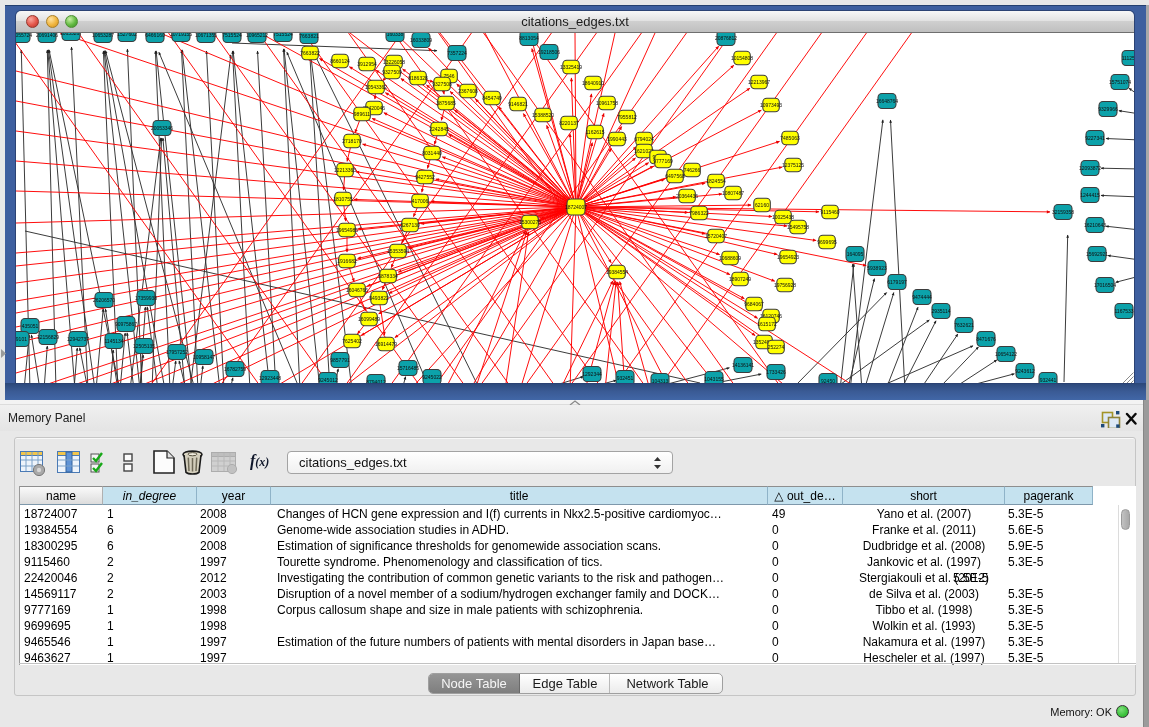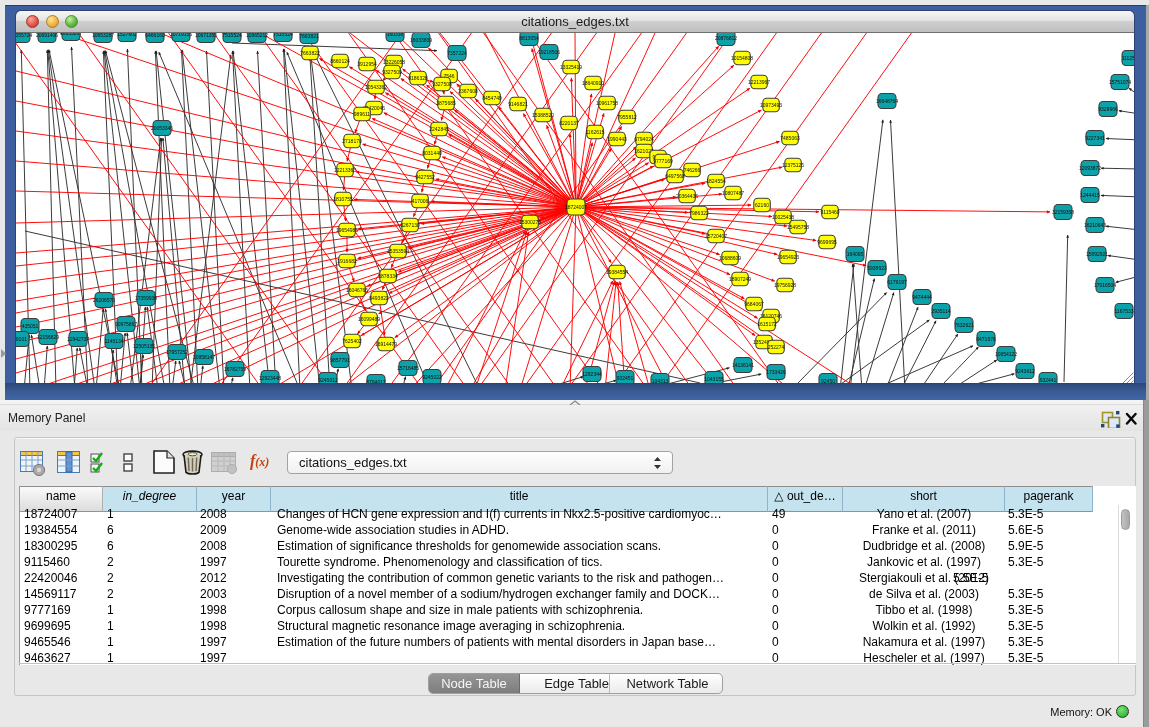--- a/index.html
+++ b/index.html
@@ -18,21 +18,21 @@
 #canvas { left:0; top:22px; width:1118px; height:350px; background:#fff; overflow:hidden; }
 
 #lower { left:0; top:400px; width:1149px; height:327px; background:#e8e8e8; }
 #split { left:0; top:0; width:1149px; height:5px; background:#f3f3f3; border-bottom:1px solid #dcdcdc; }
 #phead { left:0; top:5px; width:1149px; height:26px; background:linear-gradient(180deg,#f0f0f0,#e4e4e4); }
 #phead .lbl { left:8px; top:6px; font-size:12px; color:#222; }
 #toolbar { left:0; top:31px; width:1149px; height:54px; }
 #dd { left:287px; top:20px; width:386px; height:23px; background:linear-gradient(180deg,#ffffff,#f0f0f0);
   border:1px solid #a3a3a3; border-radius:4px; font-size:13px; color:#111; line-height:21px; padding-left:11px; }
 #tablewrap { left:19px; top:86px; width:1117px; height:179px; background:#fff; border-left:1px solid #9a9a9a; }
-.th { position:absolute; top:0; height:26px; background:#c5e2ef; border-right:1px solid #8fb3c8;
+.th { position:absolute; top:0; height:19px; background:#c5e2ef; border-right:1px solid #8fb3c8;
   border-top:1px solid #8e8e8e; border-bottom:1px solid #7e98ab; font-size:12px; color:#000;
   text-align:center; line-height:18px; }
 .tr { position:absolute; left:19px; width:1117px; height:16px; font-size:12px; color:#000; }
 .tr span { position:absolute; white-space:nowrap; line-height:16px; }
 #tabs { left:428px; top:273px; width:295px; height:21px; border:1px solid #9f9f9f; border-radius:5px;
   background:linear-gradient(180deg,#ffffff,#ebebeb); overflow:hidden; }
 .seg { position:absolute; top:0; height:21px; font-size:13px; text-align:center; line-height:20px; color:#1a1a1a; }
 #rightedge { left:1143px; top:0px; width:6px; height:327px; background:#9b9b9b; border-left:1px solid #868686; }
 #rightedgetop { left:1146px; top:5px; width:3px; height:395px; background:#a8a8a8; }
 #mem { right:37px; top:306px; font-size:11px; color:#111; }
@@ -656,21 +656,21 @@
       <path d="M3,5 L5,22.4 A7,2.6 0 0 0 18,22.4 L20,5" fill="#d3cebc" stroke="#1a1a1a" stroke-width="1.6"></path>
       <path d="M7.3,7.6 L8,21 M11.5,7.9 L11.5,21.5 M15.7,7.6 L15,21" stroke="#6f6a58" stroke-width="1.5"></path>
       <ellipse cx="11.5" cy="4.2" rx="4.4" ry="1.6" fill="#f0ecdf" stroke="#55503e"></ellipse>
     </svg>
     <svg class="abs" style="left:211px;top:21px" width="28" height="24" opacity="0.75">
       <rect x="0.5" y="0.5" width="24" height="19" fill="#c9c9c9" stroke="#9a9a9a"></rect>
       <rect x="0.5" y="0.5" width="24" height="4" fill="#b2b2b2" stroke="#9a9a9a"></rect>
       <path d="M7,1 L7,19 M13,1 L13,19 M19,1 L19,19 M1,9 L24,9 M1,14 L24,14" stroke="#a8a8a8"></path>
       <circle cx="21" cy="17" r="4.6" fill="#b5b5b5" stroke="#999"></circle>
     </svg>
-    <div class="abs" style="left:250px;top:21px;font-family:'Liberation Serif',serif;font-style:italic;font-weight:bold;font-size:16px;color:#c2410c;">f<span style="font-size:12px">(x)</span></div>
+    <div class="abs" style="left:250px;top:21px;font-family:'Liberation Serif',serif;font-style:italic;font-weight:bold;font-size:16px;color:#0f172a;">f<span style="font-size:12px">(x)</span></div>
     <div id="dd" class="abs">citations_edges.txt
       <svg class="abs" style="right:10px;top:4px" width="9" height="15">
           <path d="M1,5 L4.5,1 L8,5 z" fill="#333"></path>
           <path d="M1,9 L4.5,13 L8,9 z" fill="#333"></path>
         </svg>
     </div>
   </div>
   <div id="tablewrap" class="abs"></div>
   <div class="abs" style="left:19px;top:86px;width:1117px;height:20px;">
     <div class="th" style="left:1px;width:83px;background:linear-gradient(180deg,#fafafa,#dcdcdc);border-right:1px solid #b0b0b0;">name</div>
@@ -741,23 +741,22 @@
       <span style="left:181px">1998</span>
       <span style="left:258px">Corpus callosum shape and size in male patients with schizophrenia.</span>
       <span style="left:753px">0</span>
       <span style="left:824px;width:162px;text-align:center">Tibbo et al. (1998)</span>
       <span style="left:989px">5.3E-5</span>
     </div>
 <div class="tr" style="top:218px">
 <span style="left:5px">9699695</span>
       <span style="left:88px">1</span>
       <span style="left:181px">1998</span>
-      <span style="left:258px">Structural magnetic resonance image averaging in schizophrenia.</span>
-      <span style="left:753px">0</span>
-      <span style="left:824px;width:162px;text-align:center">Wolkin et al. (1992)</span>
+      <span style="left:753px">0</span>
+      <span style="left:824px;width:162px;text-align:center">Wolkin et al. (1993)</span>
       <span style="left:989px">5.3E-5</span>
     </div>
 <div class="tr" style="top:234px">
 <span style="left:5px">9465546</span>
       <span style="left:88px">1</span>
       <span style="left:181px">1997</span>
       <span style="left:258px">Estimation of the future numbers of patients with mental disorders in Japan base…</span>
       <span style="left:753px">0</span>
       <span style="left:824px;width:162px;text-align:center">Nakamura et al. (1997)</span>
       <span style="left:989px">5.3E-5</span>
@@ -768,19 +767,19 @@
       <span style="left:181px">1997</span>
       <span style="left:753px">0</span>
       <span style="left:824px;width:162px;text-align:center">Hescheler et al. (1997)</span>
       <span style="left:989px">5.3E-5</span>
     </div>
   <div class="abs" style="left:1118px;top:105px;width:1px;height:158px;background:#dcdcdc;"></div>
   <div class="abs" style="left:1121px;top:109px;width:9px;height:21px;border-radius:5px;background:linear-gradient(90deg,#c2c2c2,#a8a8a8);border:1px solid #9a9a9a;"></div>
   <div class="abs" style="left:19px;top:263px;width:1117px;height:1px;background:#c2c2c2;"></div>
   <div id="tabs" class="abs">
     <div class="seg" style="left:0;width:91px;background:linear-gradient(180deg,#959595,#7c7c7c);color:#f6f6f6;border-right:1px solid #6a6a6a;">Node Table</div>
-    <div class="seg" style="left:92px;width:89px;border-right:1px solid #b9b9b9;text-align:right;">Edge Table</div>
+    <div class="seg" style="left:92px;width:89px;border-right:1px solid #b9b9b9;">Edge Table</div>
     <div class="seg" style="left:182px;width:113px;">Network Table</div>
   </div>
   <div id="mem" class="abs">Memory: OK</div>
   <div class="abs" style="left:1116px;top:305px;width:13px;height:13px;border-radius:50%;background:radial-gradient(circle at 38% 32%,#7ee07a,#3dc23d 60%,#2aa52a);border:1.5px solid #333;"></div>
   <div id="rightedge" class="abs"></div>
 </div>
 <div id="rightedgetop" class="abs"></div>
 </body></html>

